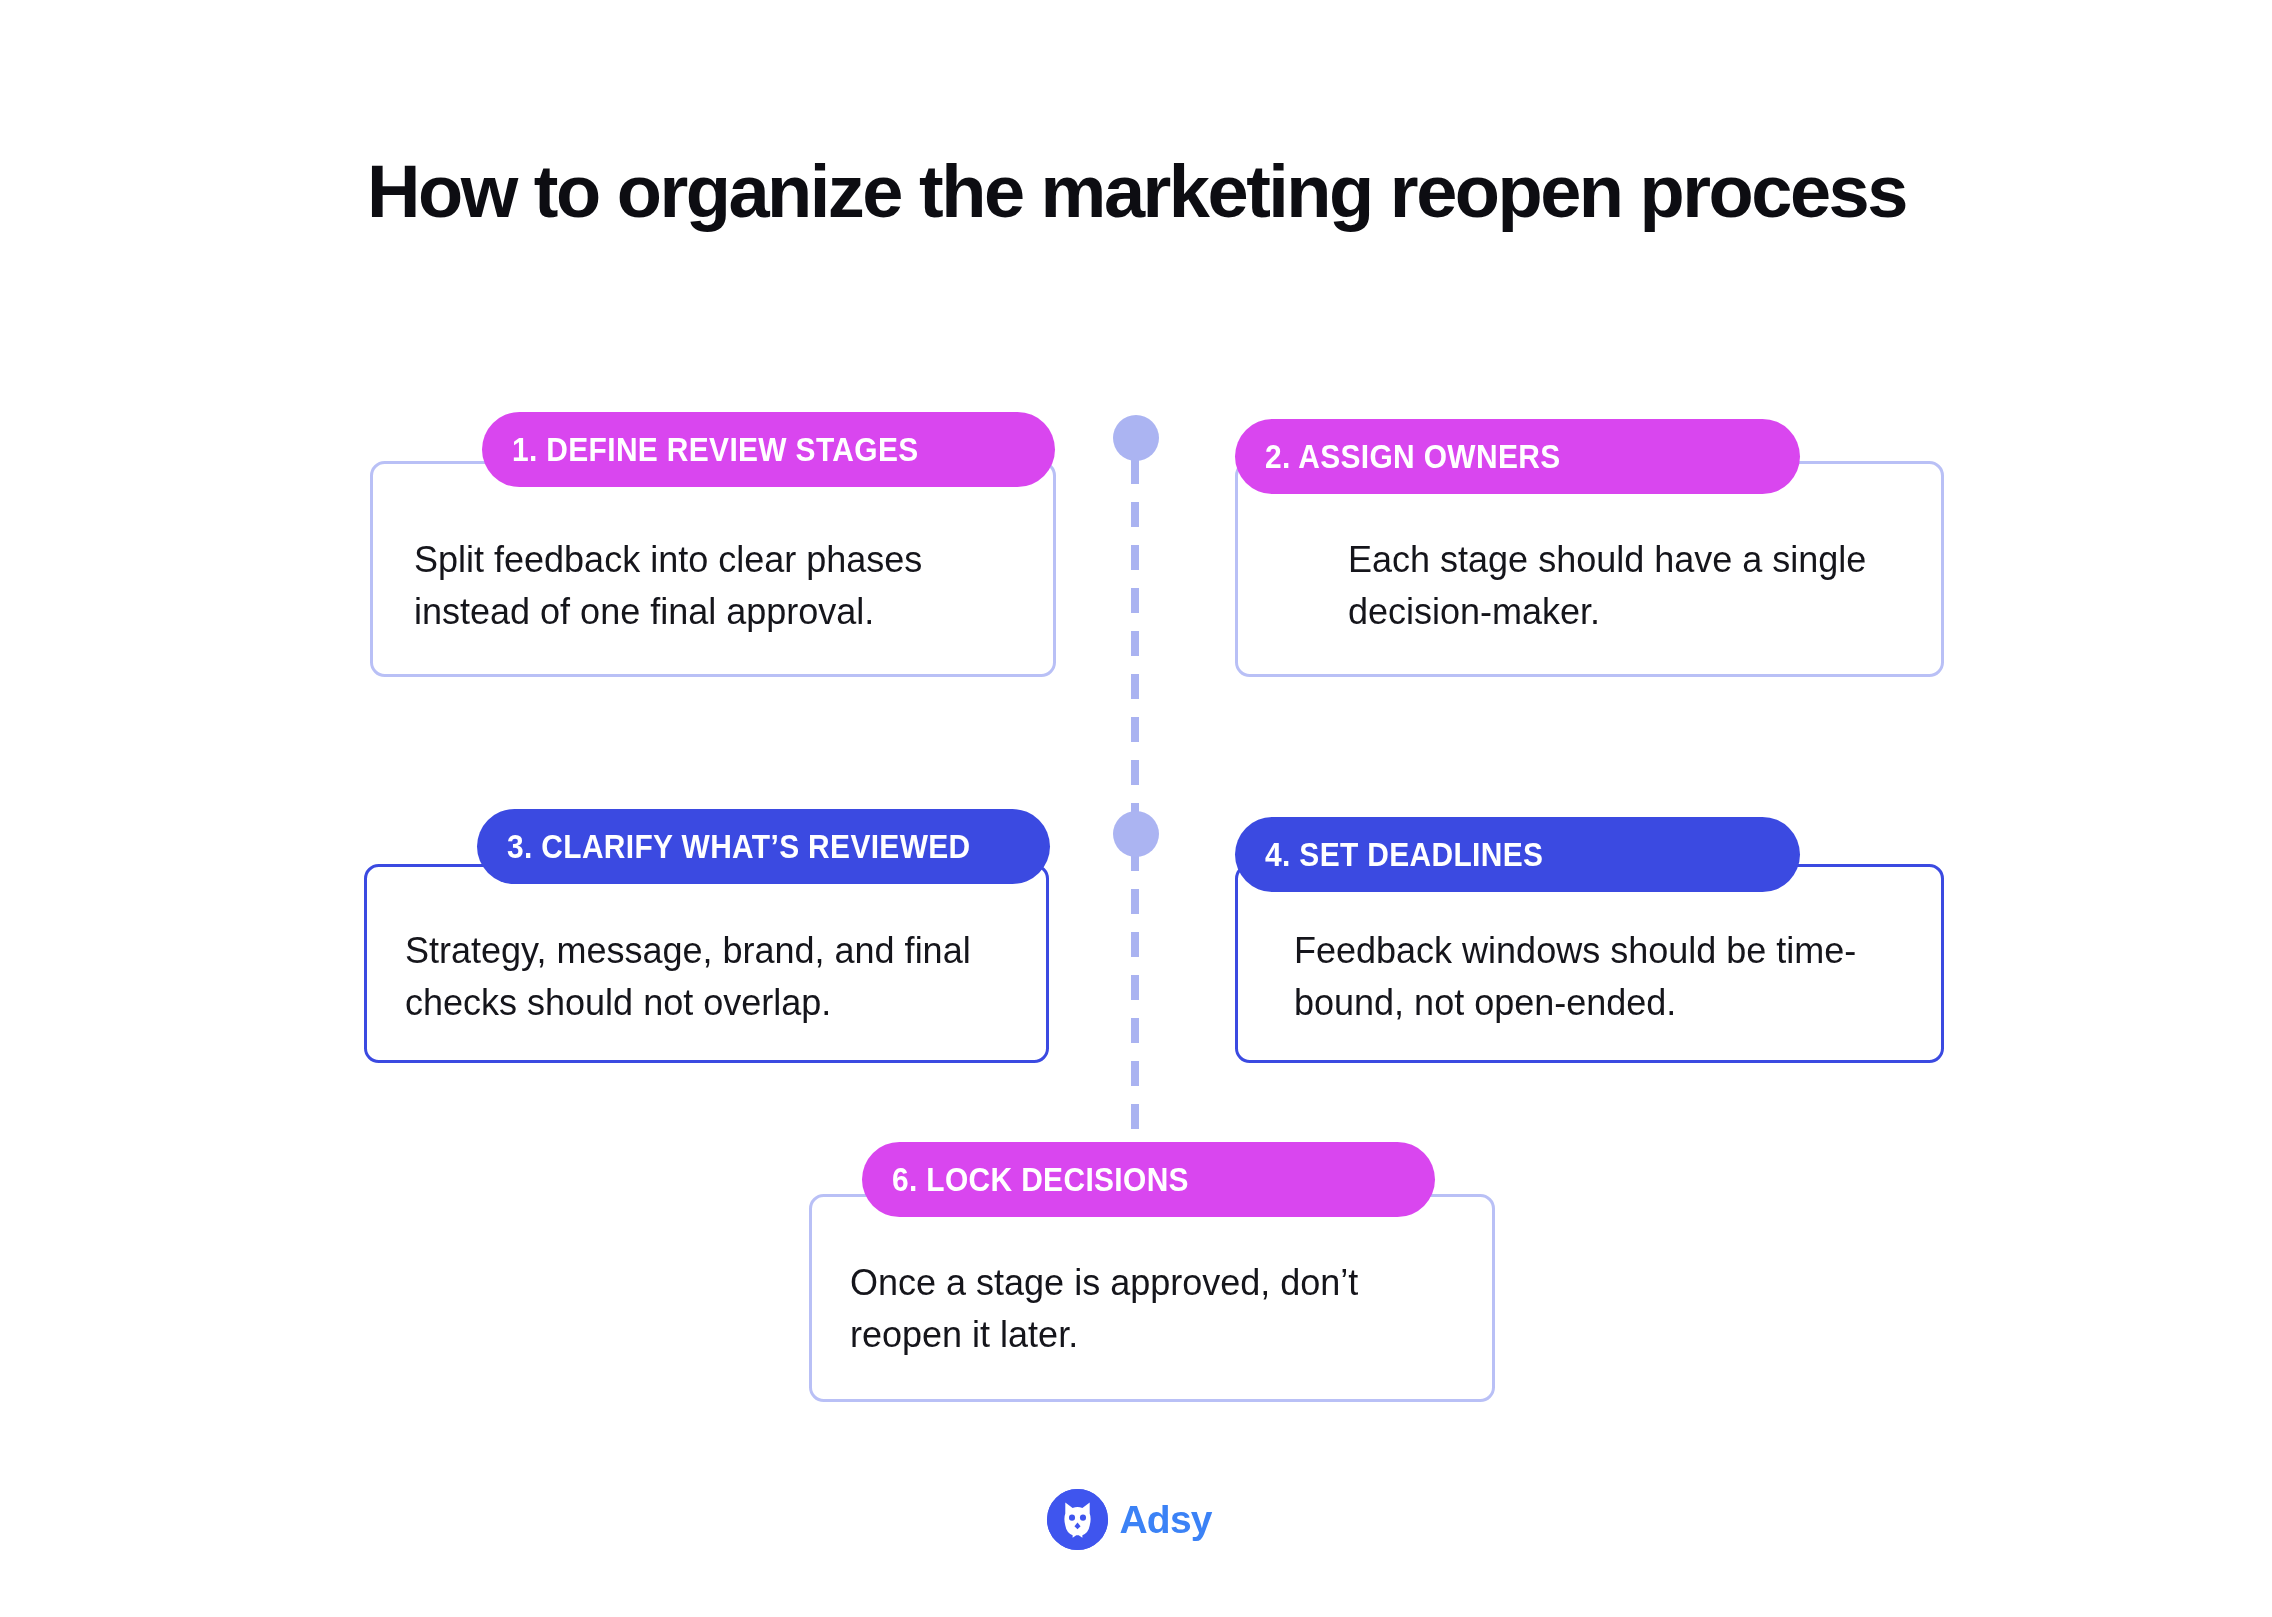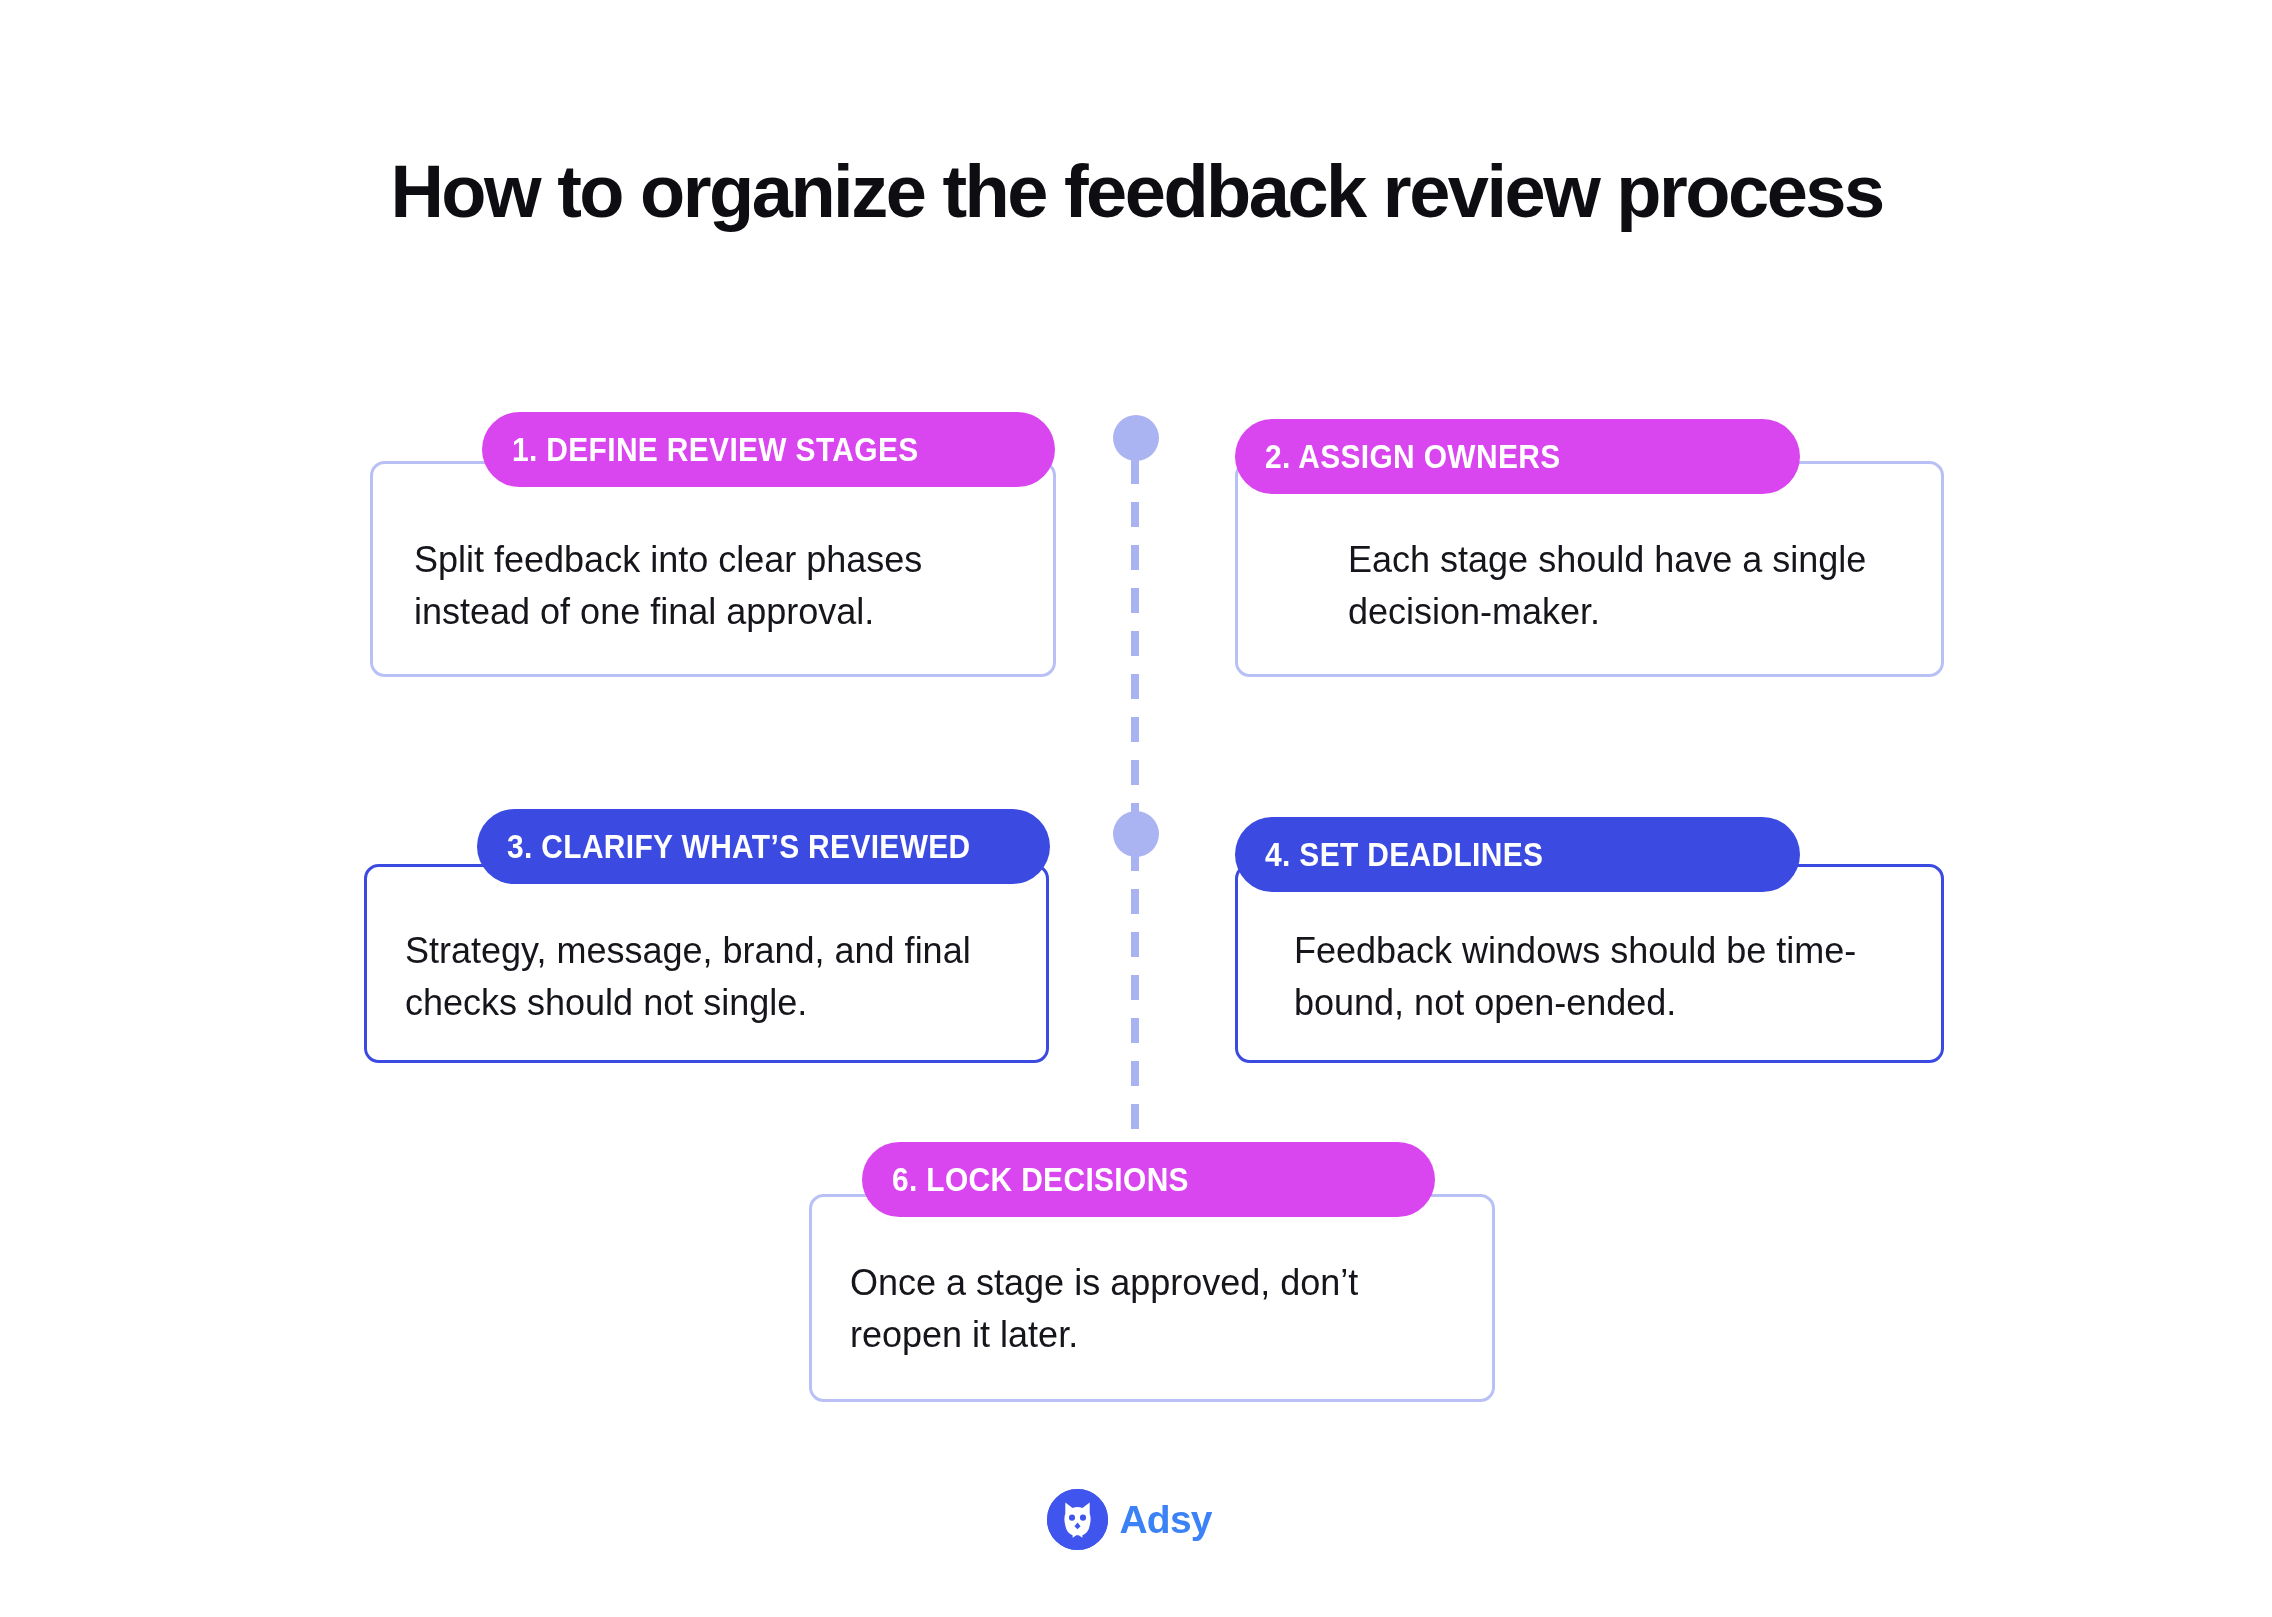--- a/index.html
+++ b/index.html
@@ -90,21 +90,21 @@
     font-weight:bold;
     color:#3b82f6;
     letter-spacing:-0.8px;
   }
 </style>
 </head>
 <body>
 
 <div class="canvas">
 
-  <div class="title">How to organize the feedback review process</div>
+  <div class="title">How to organize the marketing reopen process</div>
 
   <div class="timeline-dash"></div>
   <div class="timeline-node" style="left:1113px; top:415px;"></div>
   <div class="timeline-node" style="left:1113px; top:811px;"></div>
 
   <div class="card-body light" style="left:370px; top:461px; width:686px; height:216px;"></div>
   <div class="pill light" style="left:482px; top:412px; width:573px;">
     <span class="pill-label">1. DEFINE REVIEW STAGES</span>
   </div>
   <div class="card-text" style="left:414px; top:534px; width:610px;">Split feedback into clear phases instead of one final approval.</div>
@@ -112,21 +112,21 @@
   <div class="card-body light" style="left:1235px; top:461px; width:709px; height:216px;"></div>
   <div class="pill light" style="left:1235px; top:419px; width:565px;">
     <span class="pill-label">2. ASSIGN OWNERS</span>
   </div>
   <div class="card-text" style="left:1348px; top:534px; width:610px;">Each stage should have a single decision-maker.</div>
 
   <div class="card-body dark" style="left:364px; top:864px; width:685px; height:199px;"></div>
   <div class="pill dark" style="left:477px; top:809px; width:573px;">
     <span class="pill-label">3. CLARIFY WHAT’S REVIEWED</span>
   </div>
-  <div class="card-text" style="left:405px; top:925px; width:573px;">Strategy, message, brand, and final checks should not single.</div>
+  <div class="card-text" style="left:405px; top:925px; width:573px;">Strategy, message, brand, and final checks should not overlap.</div>
 
   <div class="card-body dark" style="left:1235px; top:864px; width:709px; height:199px;"></div>
   <div class="pill dark" style="left:1235px; top:809px; width:565px;margin-top:8px;">
     <span class="pill-label">4. SET DEADLINES</span>
   </div>
   <div class="card-text" style="left:1294px; top:925px; width:610px;">Feedback windows should be time-bound, not open-ended.</div>
 
   <div class="card-body light" style="left:809px; top:1194px; width:686px; height:208px;"></div>
   <div class="pill light" style="left:862px; top:1142px; width:573px;">
     <span class="pill-label">6. LOCK DECISIONS</span>

